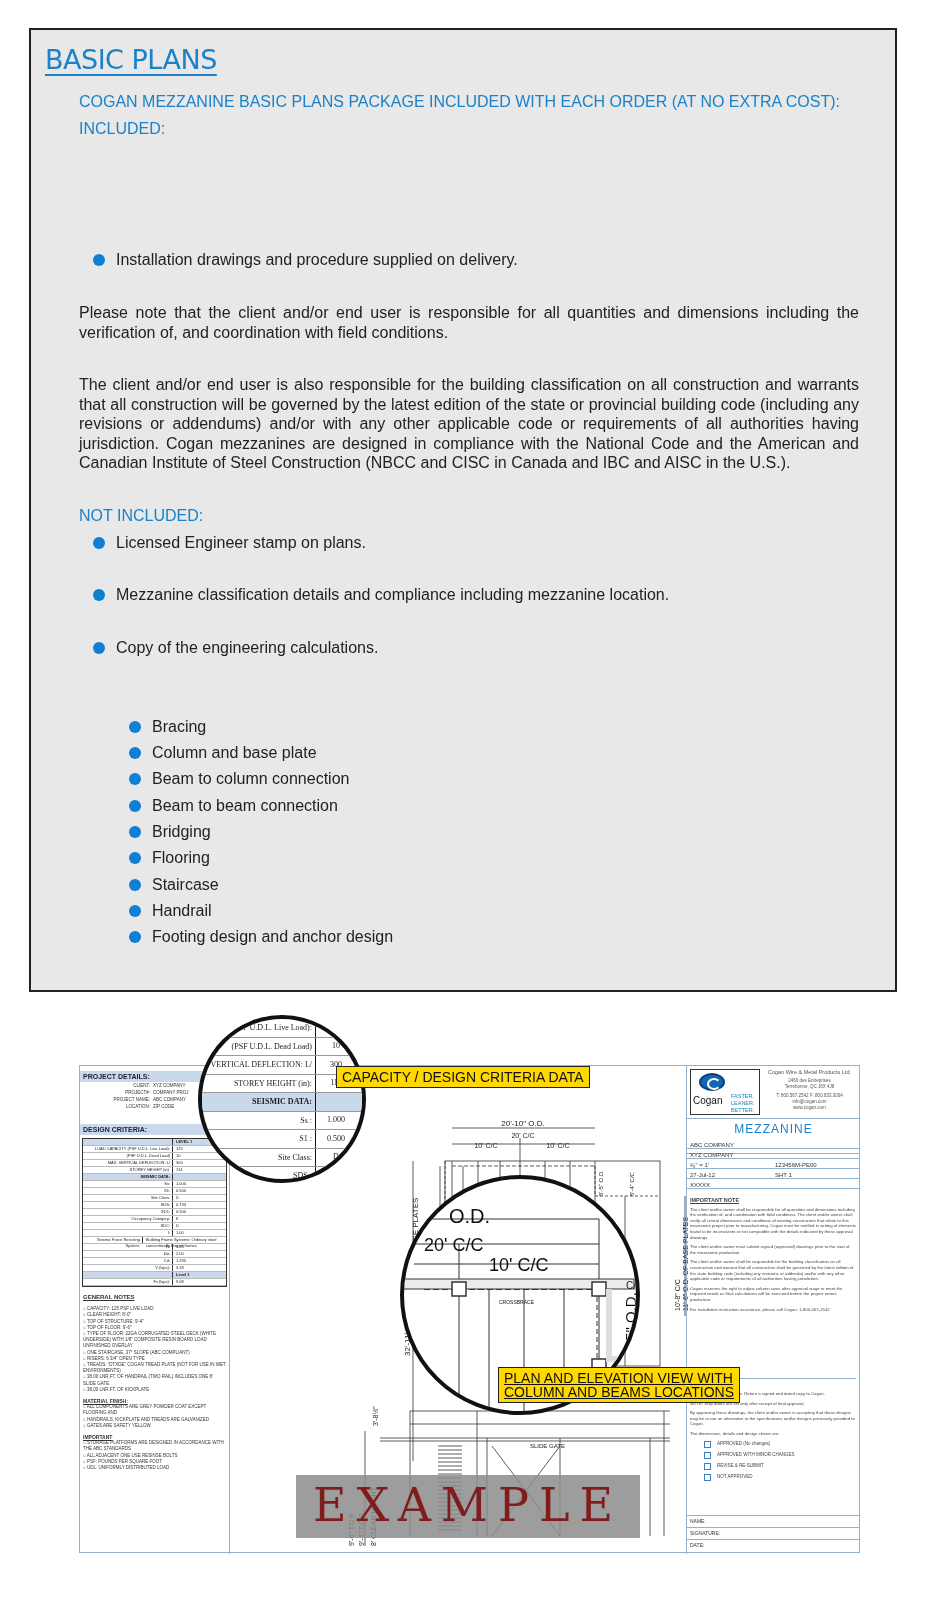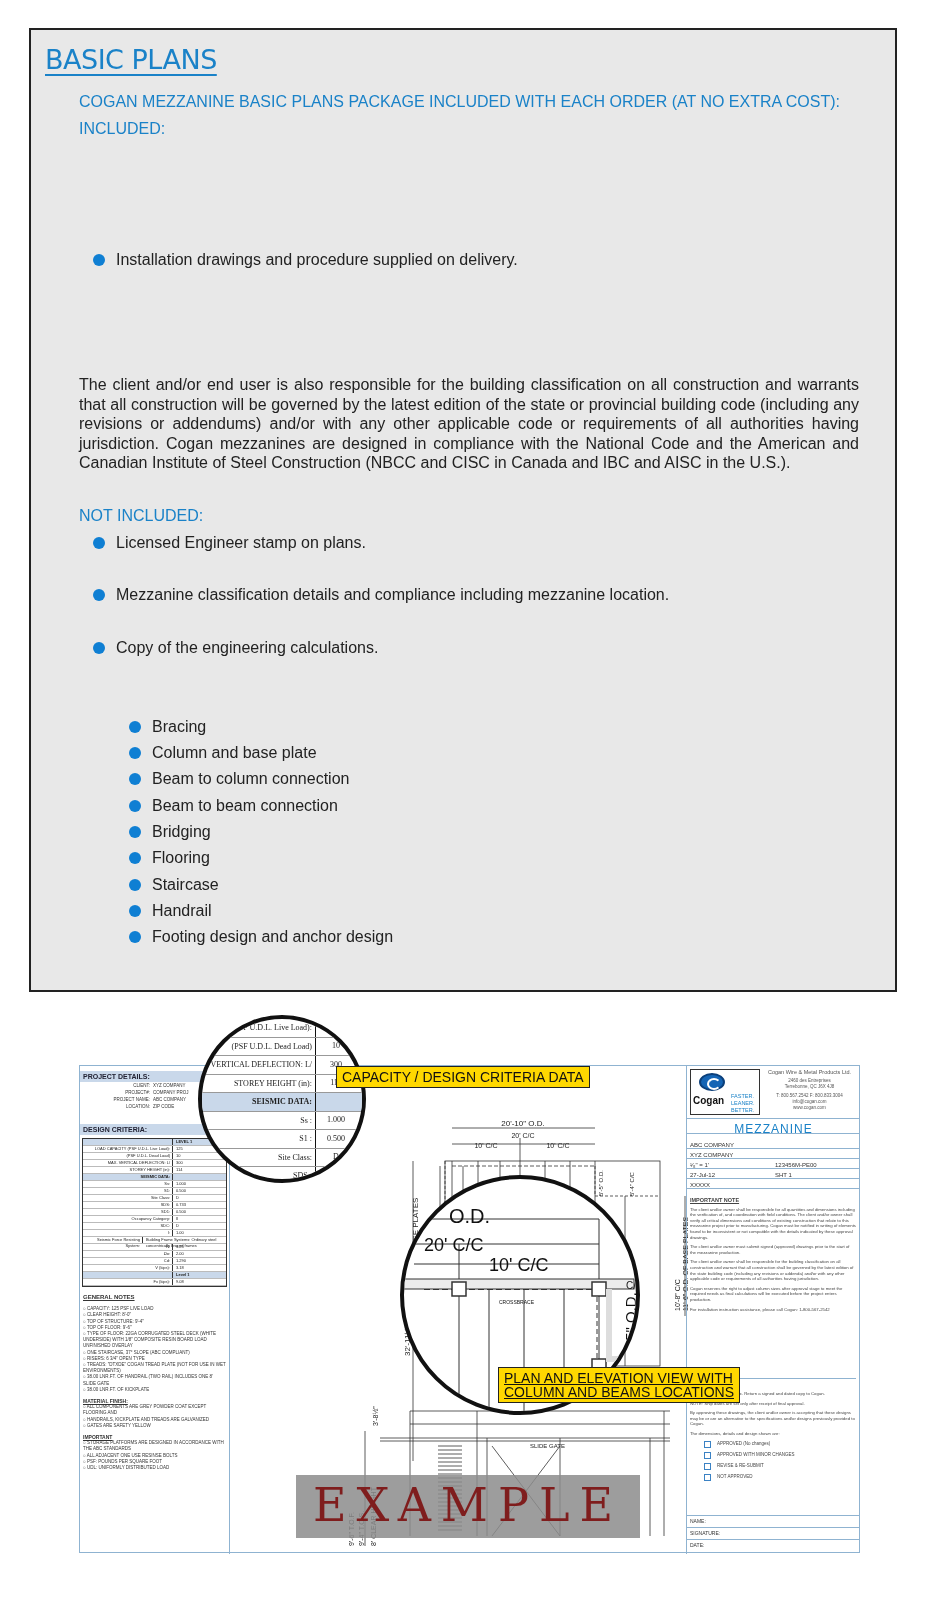--- a/index.html
+++ b/index.html
@@ -38,25 +38,25 @@
   .dw-table .row .k { width: 90px; text-align: right; padding-right: 2px; border-right: 1px solid #333; }
   .dw-table .row .v { padding-left: 3px; }
   .dw-table .row.hd { background: #c9d8ea; font-weight: bold; }
   .dw-notes { font-size: 4.5px; padding: 4px 3px; line-height: 6.2px; color: #333; }
   .dw-notes .h { font-weight: bold; font-size: 6px; text-decoration: underline; }
 
   .dw-right { position: absolute; right: 0; top: 0; width: 173px; height: 488px; border-left: 1px solid #8fb3d1; font-size: 5px; color: #333; }
   .logo-box { position: absolute; left: 3px; top: 3px; width: 70px; height: 46px; border: 1px solid #333; }
   .logo-c { position: absolute; left: 8px; top: 3px; width: 26px; height: 18px; border-radius: 50%; background: #1565b5; border: 2px solid #0b3f7a; }
   .logo-c::after { content: ""; position: absolute; left: 6px; top: 3px; width: 10px; height: 8px; border: 2px solid #fff; border-right-color: transparent; border-radius: 50%; }
-  .logo-word { position: absolute; left: 2px; top: 25px; font-size: 10px; font-weight: bold; color: #111; }
+  .logo-word { position: absolute; left: 2px; top: 25px; font-size: 10px; font-weight: normal; color: #111; }
   .logo-tag { position: absolute; left: 40px; top: 23px; font-size: 5.5px; line-height: 7px; color: #1a82c8; }
   .company-info { position: absolute; left: 75px; top: 3px; width: 95px; text-align: center; font-size: 4.5px; line-height: 6px; color: #555; }
   .company-info .nm { font-size: 5.5px; }
-  .mezz-title { position: absolute; left: 0; top: 52px; width: 173px; text-align: center; font-size: 12px; color: #1a82c8; letter-spacing: 1px; border-top: 1px solid #8fb3d1; border-bottom: 1px solid #8fb3d1; height: 16px; line-height: 20px; }
+  .mezz-title { position: absolute; left: 0; top: 52px; width: 173px; text-align: center; font-size: 12px; color: #1a82c8; letter-spacing: 1px; border-top: 1px solid #8fb3d1; border-bottom: 1px solid #8fb3d1; height: 36px; line-height: 20px; }
   .tb-row { position: absolute; left: 0; width: 173px; border-bottom: 1px solid #8fb3d1; font-size: 6px; padding-left: 3px; height: 10px; line-height: 13px; }
   .tb-split { display: flex; }
   .tb-split span { width: 50%; }
   .imp-note { position: absolute; left: 3px; top: 132px; width: 166px; font-size: 4.3px; line-height: 5.6px; color: #444; }
   .imp-note .h { font-weight: bold; font-size: 5.5px; text-decoration: underline; margin-bottom: 3px; }
   .imp-note p { margin-bottom: 4px; }
   .approval { position: absolute; left: 3px; top: 312px; width: 166px; font-size: 4.3px; line-height: 5.6px; color: #444; border-top: 1px solid #8fb3d1; padding-top: 12px; }
   .approval p { margin-bottom: 4px; }
   .chk-row { display: flex; align-items: center; margin: 4px 0 4px 14px; font-size: 4.5px; }
   .chk { width: 7px; height: 7px; border: 1px solid #3b82c4; margin-right: 6px; }
@@ -85,20 +85,21 @@
   <div class="panel-title">BASIC PLANS</div>
 
   <div class="blue-head" style="top:63px">COGAN MEZZANINE BASIC PLANS PACKAGE INCLUDED WITH EACH ORDER (AT NO EXTRA COST):</div>
   <div class="blue-head" style="top:90px">INCLUDED:</div>
 
   <div class="bullet-row" style="top:221px">
     <span class="dot"></span>
     <span>Installation drawings and procedure supplied on delivery.</span>
   </div>
 
+  <div class="para" style="top:273px">Please note that the client and/or end user is responsible for all quantities and dimensions including the verification of, and coordination with field conditions.</div>
   <div class="para" style="top:345px">The client and/or end user is also responsible for the building classification on all construction and warrants that all construction will be governed by the latest edition of the state or provincial building code (including any revisions or addendums) and/or with any other applicable code or requirements of all authorities having jurisdiction. Cogan mezzanines are designed in compliance with the National Code and the American and Canadian Institute of Steel Construction (NBCC and CISC in Canada and IBC and AISC in the U.S.).</div>
 
   <div class="blue-head" style="top:477px">NOT INCLUDED:</div>
 
   <div class="bullet-row" style="top:504px">
     <span class="dot"></span>
     <span>Licensed Engineer stamp on plans.</span>
   </div>
   <div class="bullet-row" style="top:556px">
     <span class="dot"></span>

